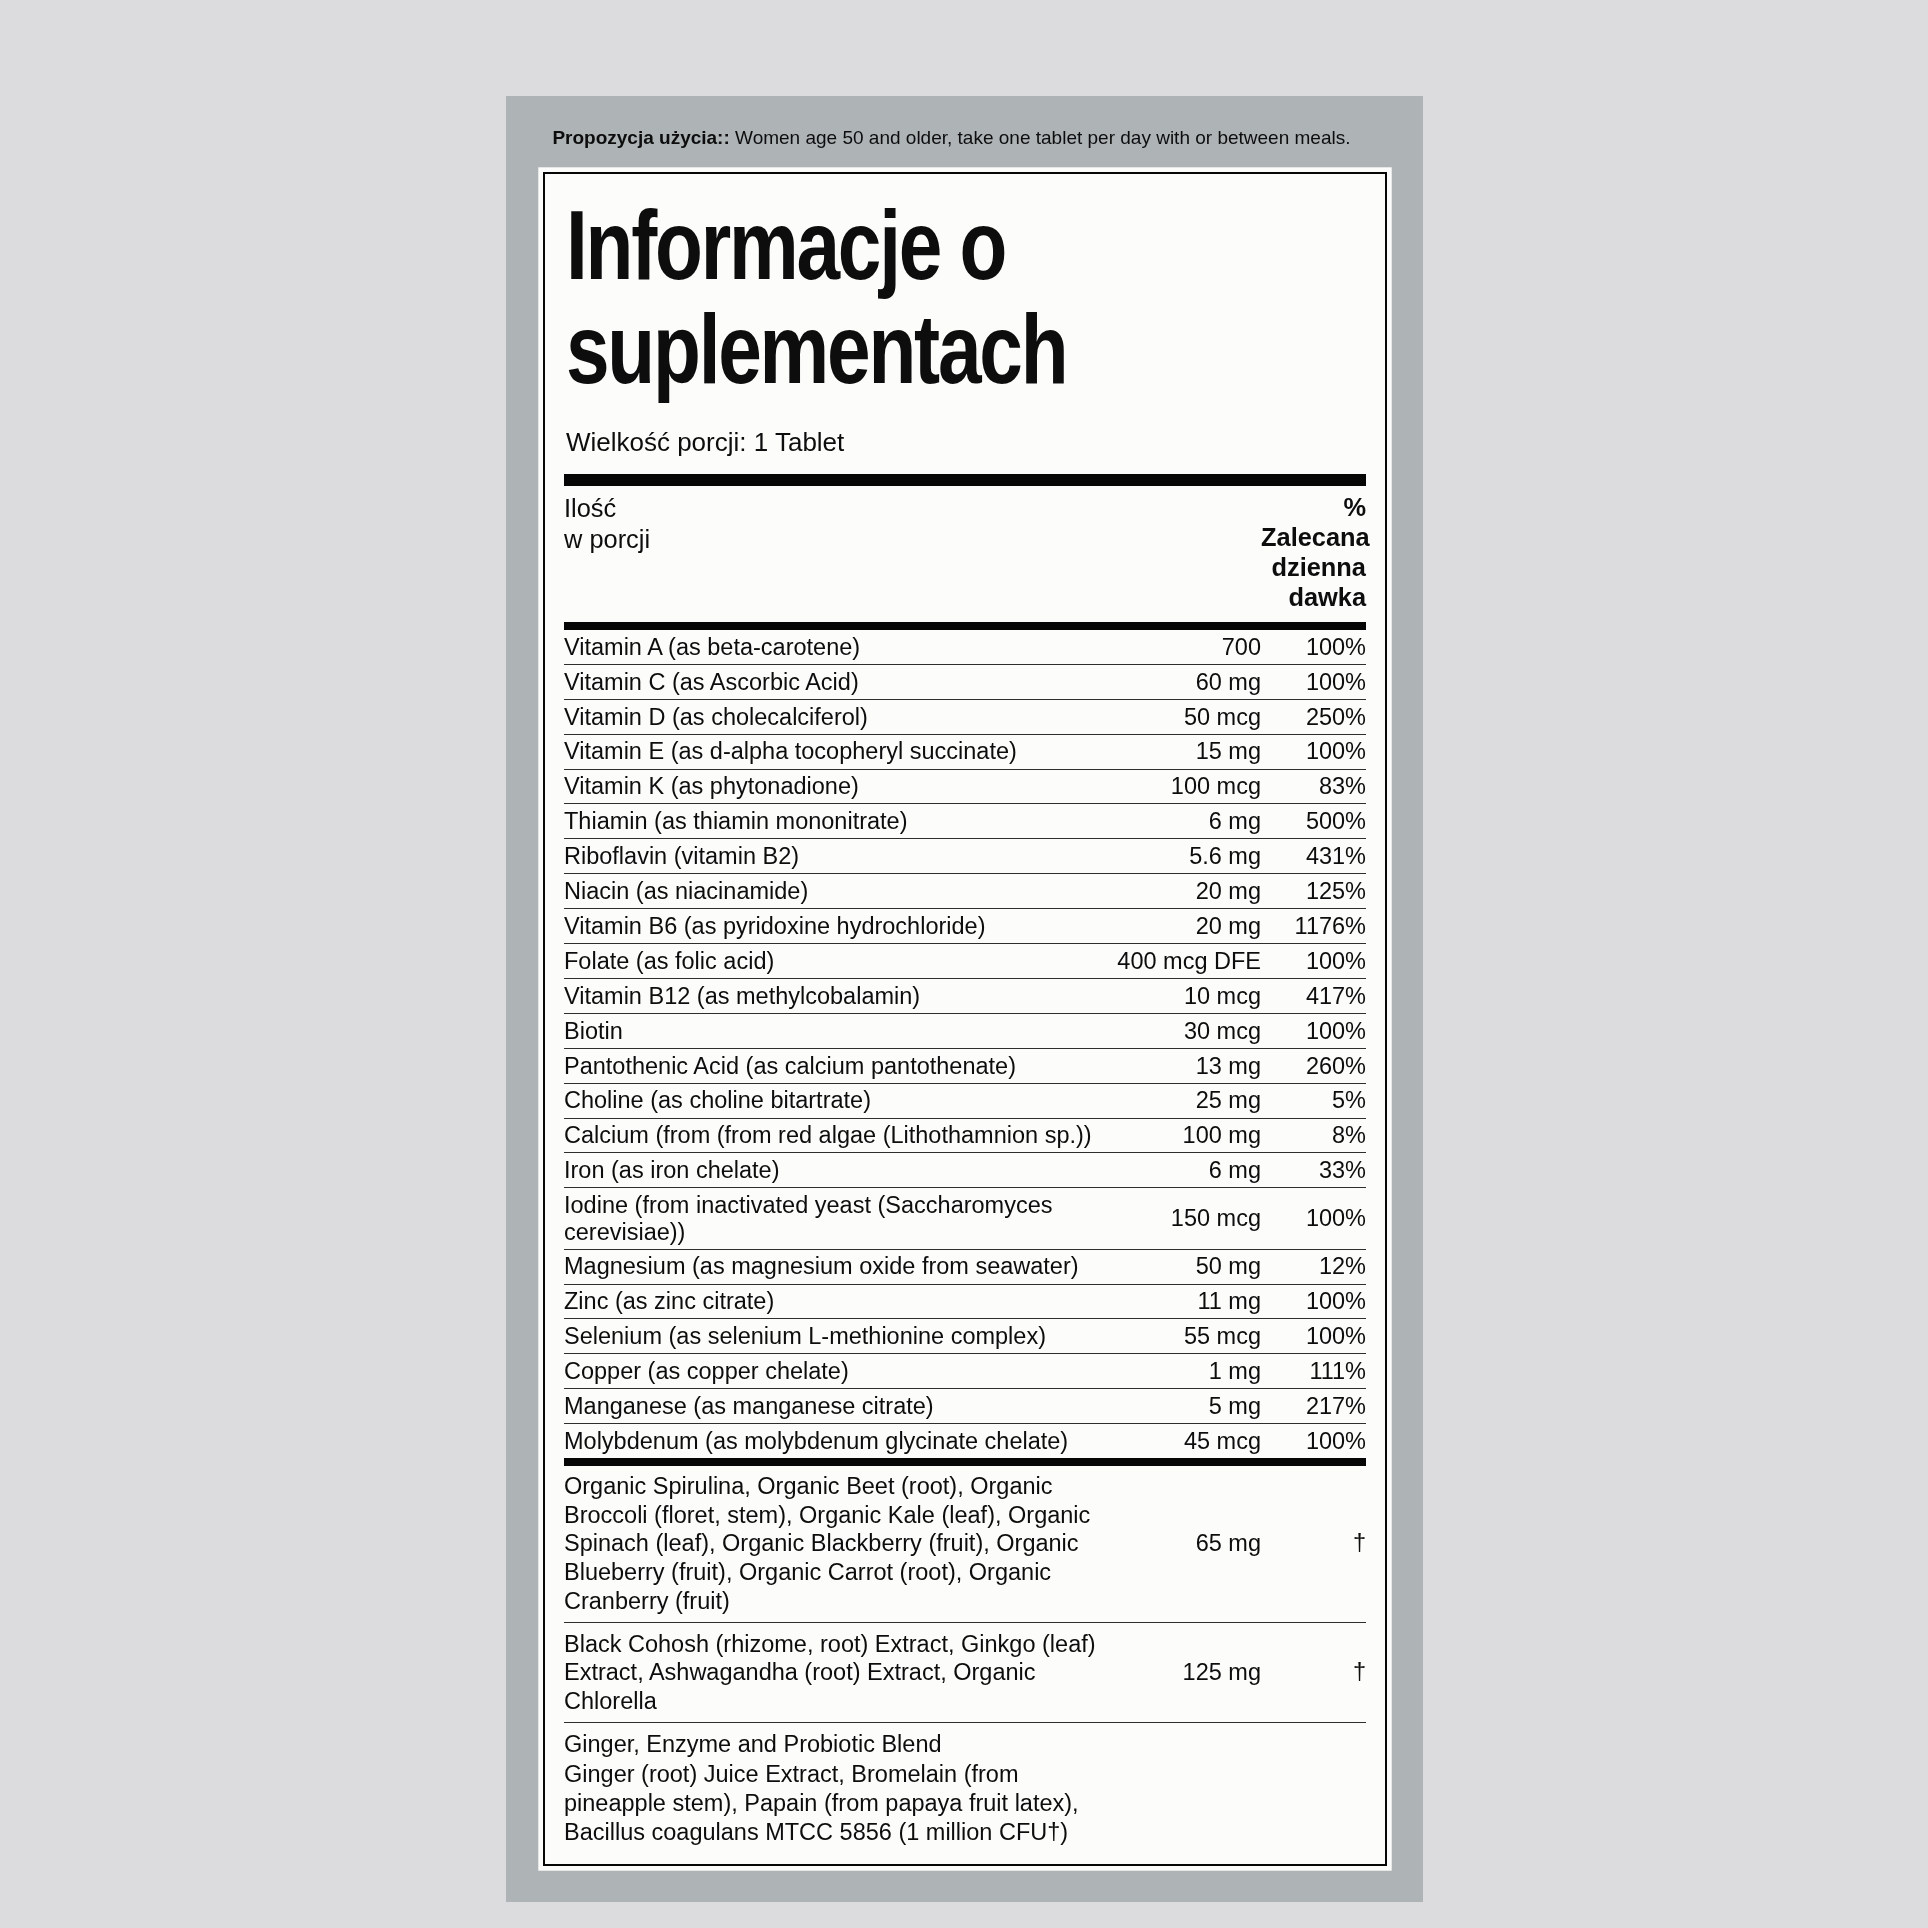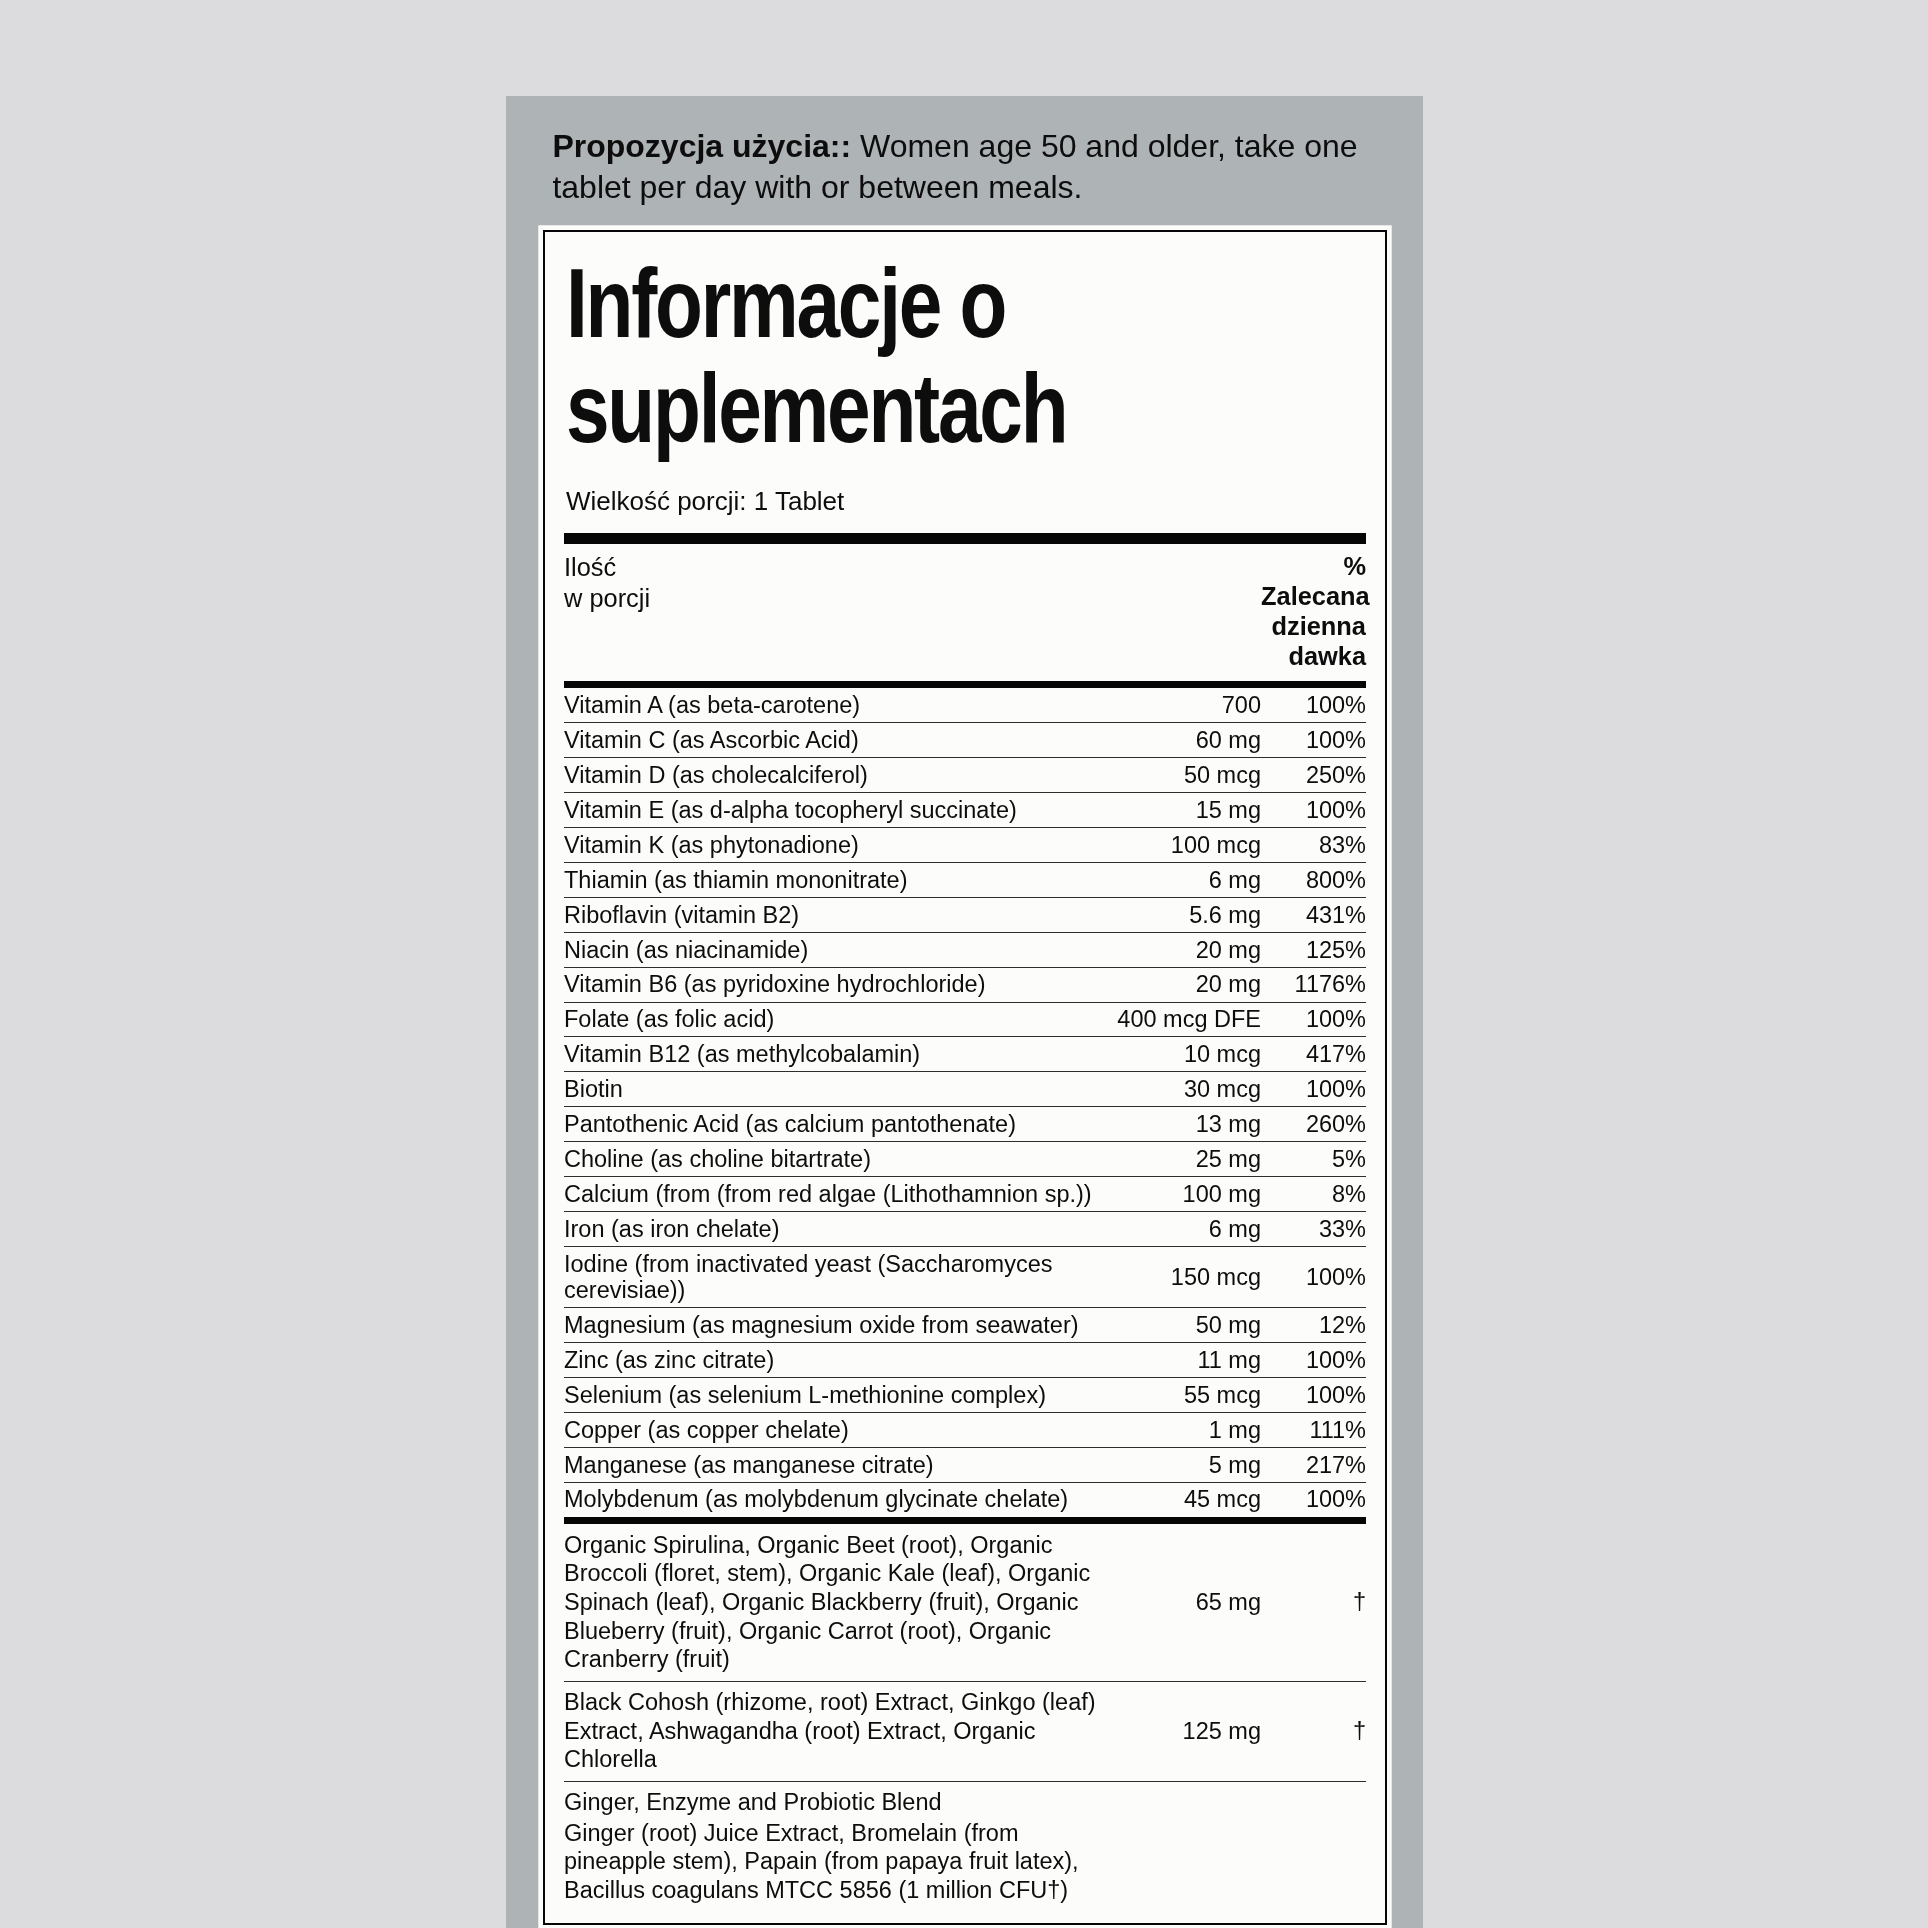--- a/index.html
+++ b/index.html
@@ -1,20 +1,20 @@
 <!DOCTYPE html>
 <html style="font-size:15px"><head>
 <meta charset="utf-8">
 <style>
   html,body{margin:0;padding:0;}
   body{font-family:"Liberation Sans", sans-serif; color:#0d0d0d;}
   .screen{position:relative; width:1928px; height:1928px; background:#dcdbde; overflow:hidden;}
   .card{position:absolute; left:506px; top:96px; width:917px; min-height:1735px;
         background:#aeb3b6; box-sizing:border-box; padding:28px 37px 36px 37px;}
-  .suggested{font-size:32px; line-height:1.3; margin:1.9px 0 21px 9.4px; color:#0d0d0d;}
+  .suggested{font-size:19px; line-height:1.3; margin:1.9px 0 21px 9.4px; color:#0d0d0d;}
   .suggested b{font-weight:bold;}
   
   .panel{background:#fcfdfa; border:2.8px solid #060606; box-shadow:0 0 0 4.7px #fcfdfa;
          box-sizing:border-box; width:844px; padding:15px 19px 11.3px 19px;}
   .ptitle{font-weight:bold; font-size:98px; line-height:0.97; letter-spacing:-2.8px;
           transform:scaleX(0.80); transform-origin:0 50%; white-space:nowrap; margin:9.4px 0 0 1.9px;}
   .serving{font-size:26px; line-height:1.38; margin:28px 0 13px 1.9px;}
   .bar{background:#060606; height:11.3px;}
   .bar.mid{height:7.5px;}
   .hdr{display:grid; grid-template-columns:1fr 155px 105px; padding:7.5px 0 9.4px 0;}
@@ -86,21 +86,21 @@
             <span class="cell dv">100%</span>
           </div>
           <div class="row">
             <span class="cell name">Vitamin K (as phytonadione)</span>
             <span class="cell amt">100 mcg</span>
             <span class="cell dv">83%</span>
           </div>
           <div class="row">
             <span class="cell name">Thiamin (as thiamin mononitrate)</span>
             <span class="cell amt">6 mg</span>
-            <span class="cell dv">800%</span>
+            <span class="cell dv">500%</span>
           </div>
           <div class="row">
             <span class="cell name">Riboflavin (vitamin B2)</span>
             <span class="cell amt">5.6 mg</span>
             <span class="cell dv">431%</span>
           </div>
           <div class="row">
             <span class="cell name">Niacin (as niacinamide)</span>
             <span class="cell amt">20 mg</span>
             <span class="cell dv">125%</span>

